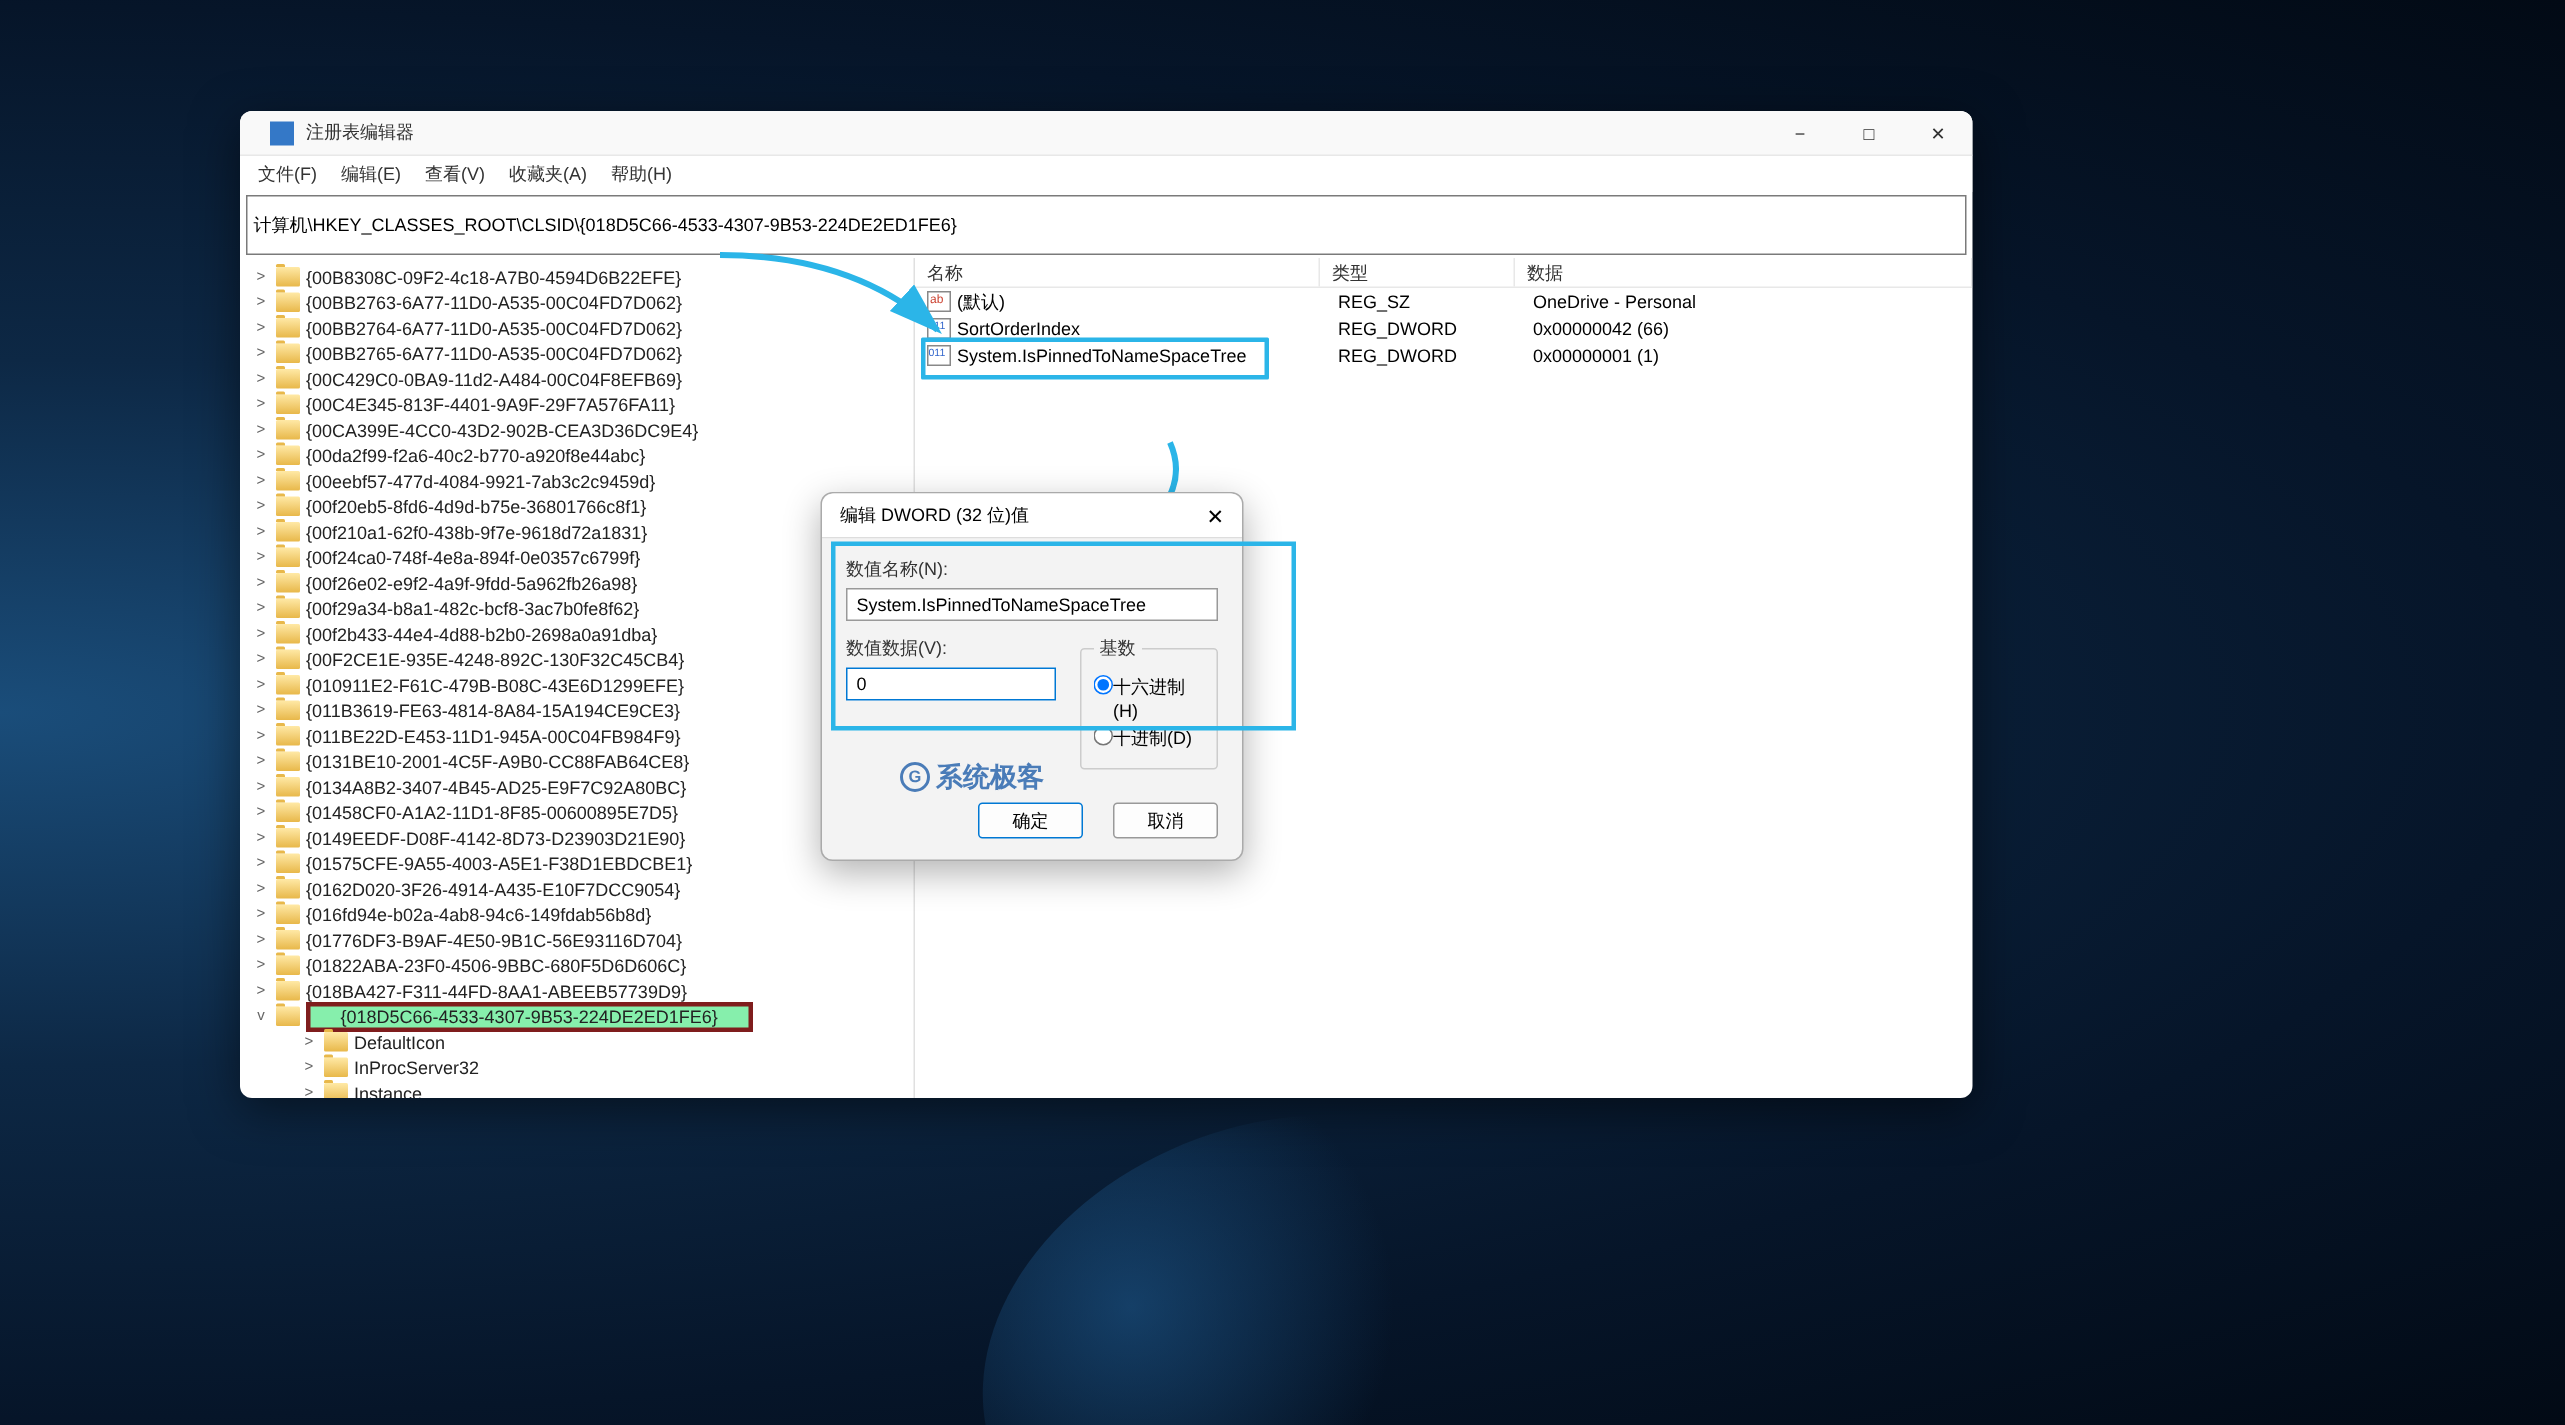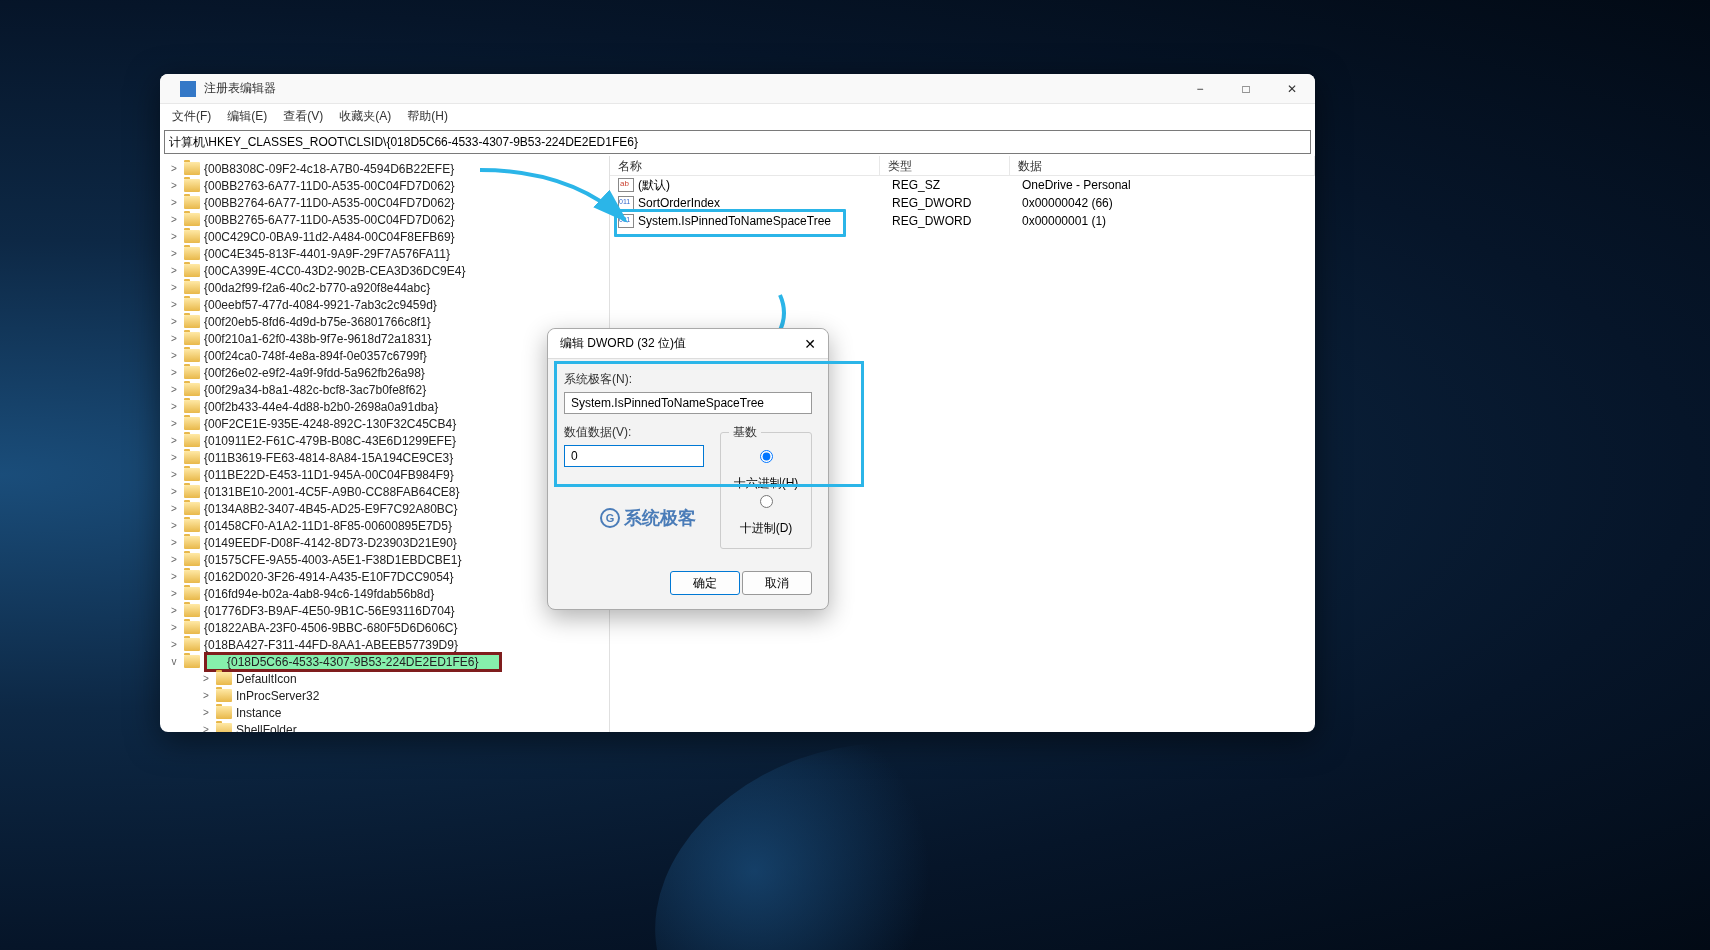--- a/index.html
+++ b/index.html
@@ -6,21 +6,21 @@
 body { width: 1710px; height: 950px; background: radial-gradient(ellipse at 0% 50%, #1a4d7a 0%, #0d2845 35%, #061529 70%, #020a15 100%); position: relative; overflow: hidden; }
 .swirl { position: absolute; bottom: -100px; left: 650px; width: 400px; height: 300px; background: radial-gradient(circle at 30% 30%, #1e5a8f 0%, transparent 50%); opacity: 0.6; border-radius: 50%; transform: rotate(-20deg); }
 .window { position: absolute; left: 160px; top: 74px; width: 1155px; height: 658px; background: #ffffff; border-radius: 8px; box-shadow: 0 8px 32px rgba(0,0,0,0.5); overflow: hidden; display: flex; flex-direction: column; }
 .titlebar { height: 30px; display: flex; align-items: center; background: #f9f9f9; border-bottom: 1px solid #e8e8e8; padding-left: 12px; }
 .titlebar-icon { width: 16px; height: 16px; margin: 0 8px; background: #3478c7; display: inline-block; }
 .titlebar-title { font-size: 12px; color: #333; }
 .win-controls { margin-left: auto; display: flex; }
 .win-btn { width: 46px; height: 30px; display: flex; align-items: center; justify-content: center; font-size: 12px; color: #333; }
 .menubar { height: 24px; display: flex; align-items: center; padding: 0 4px; background: #ffffff; font-size: 12px; }
 .menu-item { padding: 2px 8px; color: #333; }
-.addressbar { height: 24px; border: 1px solid #7a7a7a; margin: 2px 4px; display: flex; align-items: center; padding: 0 4px; font-size: 12px; background: #ffffff; }
+.addressbar { height: 40px; border: 1px solid #7a7a7a; margin: 2px 4px; display: flex; align-items: center; padding: 0 4px; font-size: 12px; background: #ffffff; }
 .body-area { flex: 1; display: flex; overflow: hidden; }
 .tree-pane { width: 450px; border-right: 1px solid #e0e0e0; overflow: hidden; font-size: 12px; padding-top: 4px; }
 .tree-row { height: 17px; display: flex; align-items: center; padding-left: 8px; white-space: nowrap; }
 .tree-expander { width: 12px; font-size: 10px; color: #666; text-align: center; }
 .folder-icon { width: 16px; height: 13px; background: linear-gradient(#ffe9a6, #e8b84a); border-radius: 1px; margin: 0 4px; position: relative; }
 .folder-icon::before { content: ''; position: absolute; top: -2px; left: 0; width: 6px; height: 2px; background: #e8b84a; border-radius: 1px 1px 0 0; }
 .tree-label { color: #222; }
 .tree-row.selected .tree-label { background: #86efac; border: 3px solid #7f1d1d; padding: 0 20px; }
 .tree-row.child { padding-left: 40px; }
 .list-pane { flex: 1; overflow: hidden; }
@@ -40,23 +40,23 @@
 .dlg-close { margin-left: auto; font-size: 14px; }
 .dlg-body { padding: 12px 16px; position: relative; }
 .dlg-highlight { position: absolute; left: 6px; top: 2px; width: 310px; height: 126px; border: 3px solid #2bb5e8; pointer-events: none; }
 .dlg-label { margin-bottom: 4px; color: #333; }
 .dlg-input { width: 100%; border: 1px solid #999; padding: 3px 6px; font-size: 12px; background: #fff; margin-bottom: 10px; }
 .dlg-row { display: flex; gap: 16px; }
 .dlg-left { width: 140px; }
 .dlg-right { flex: 1; }
 .fieldset { border: 1px solid #ccc; padding: 6px 8px 8px; border-radius: 3px; }
 .legend { font-size: 12px; color: #333; padding: 0 4px; }
-.radio-row { display: flex; align-items: center; gap: 12px; margin: 3px 0; flex-direction: column; }
+.radio-row { display: flex; align-items: flex-start; gap: 0; margin: 3px 0; }
 .radio { width: 13px; height: 13px; }
-.dlg-buttons { display: flex; justify-content: flex-end; gap: 2px; padding: 10px 16px 14px; }
+.dlg-buttons { display: flex; justify-content: flex-end; gap: 20px; padding: 10px 16px 14px; }
 .dlg-btn { width: 70px; height: 24px; border: 1px solid #999; background: #fdfdfd; border-radius: 3px; font-size: 12px; }
 .dlg-btn.primary { border: 1px solid #0078d4; }
 .watermark { position: absolute; left: 600px; top: 506px; font-size: 18px; font-weight: bold; color: #4a7cb8; display: flex; align-items: center; gap: 4px; }
 .watermark-icon { width: 20px; height: 20px; border: 2px solid #4a7cb8; border-radius: 50%; display: flex; align-items: center; justify-content: center; font-size: 11px; }
 .arrow { position: absolute; pointer-events: none; }
 </style>
 </head>
 <body>
 
 <div class="swirl"></div>
@@ -301,21 +301,21 @@
   <path d="M80,5 Q100,50 20,90" stroke="#2bb5e8" stroke-width="4" fill="none" marker-end="url(#ah2)"></path>
 </svg>
 
 <div class="dialog">
   <div class="dlg-title">
     <span>编辑 DWORD (32 位)值</span>
     <span class="dlg-close">✕</span>
   </div>
   <div class="dlg-body">
     <div class="dlg-highlight"></div>
-    <div class="dlg-label">系统极客(N):</div>
+    <div class="dlg-label">数值名称(N):</div>
     <input class="dlg-input" readonly="" value="System.IsPinnedToNameSpaceTree" style="">
     <div class="dlg-row">
       <div class="dlg-left">
         <div class="dlg-label">数值数据(V):</div>
         <input class="dlg-input" style="border: 1px solid rgb(0, 120, 212);" value="0">
       </div>
       <div class="dlg-right">
         <fieldset class="fieldset">
           <legend class="legend">基数</legend>
           <div class="radio-row">

